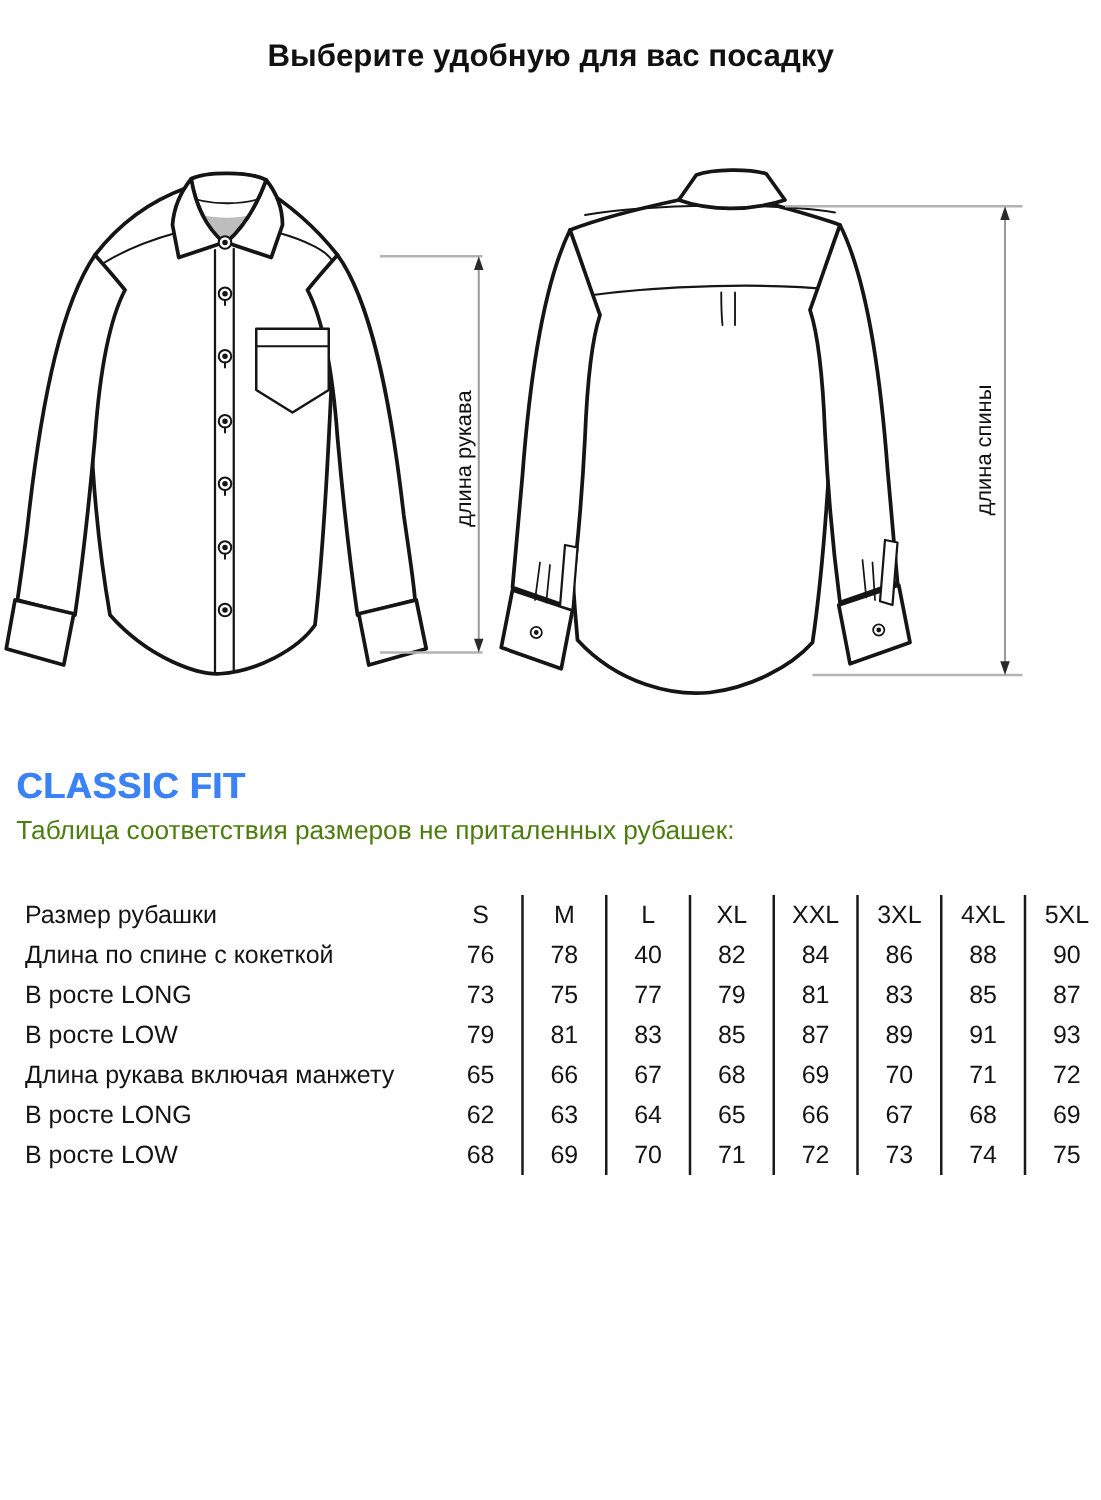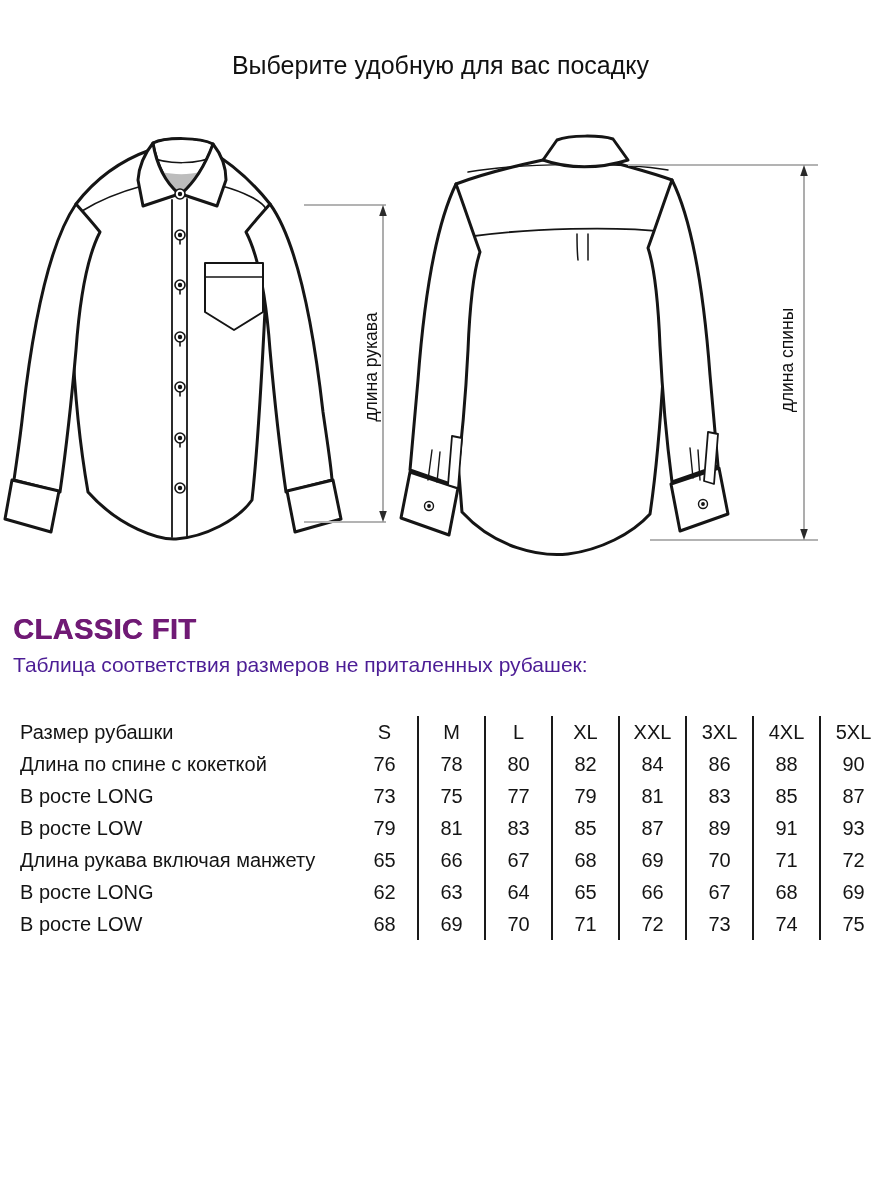--- a/index.html
+++ b/index.html
@@ -1,23 +1,23 @@
 <!DOCTYPE html>
 <html><head>
 <meta charset="utf-8">
 <style>
   html,body{margin:0;padding:0;background:#fff;}
   #page{position:relative;width:881px;height:1200px;background:#fff;overflow:hidden;
         font-family:"Liberation Sans",sans-serif;color:#1a1a1a;}
-  .title{position:absolute;top:50px;left:0;width:881px;text-align:center;
-         font-size:25px;line-height:30px;color:#111;}
+  .title{position:absolute;top:30px;left:0;width:881px;text-align:center;
+         font-size:25px;line-height:30px;color:#111;font-weight:bold;}
   svg.diagram{position:absolute;top:120px;left:0;}
   .heading{position:absolute;left:13px;top:613px;font-size:29px;font-weight:bold;
-           letter-spacing:.4px;color:#701a75;text-shadow:.6px 0 currentColor;}
-  .subtitle{position:absolute;left:13px;top:651px;font-size:21px;line-height:28px;color:#4c1d95;}
+           letter-spacing:.4px;color:#3b82f6;text-shadow:.6px 0 currentColor;}
+  .subtitle{position:absolute;left:13px;top:651px;font-size:21px;line-height:28px;color:#4d7c0f;}
   table.sizes{position:absolute;left:20px;top:716px;width:854px;border-collapse:collapse;
               table-layout:fixed;}
   table.sizes td{height:32px;padding:0;font-size:20px;white-space:nowrap;color:#141414;}
   table.sizes td.lbl{width:332px;text-align:left;}
   table.sizes td.val{width:65px;text-align:center;}
   table.sizes td.sep{border-left:2px solid #1a1a1a;}
 </style>
 </head>
 <body>
 
@@ -173,21 +173,21 @@
           <td class="val sep">XL</td>
           <td class="val sep">XXL</td>
           <td class="val sep">3XL</td>
           <td class="val sep">4XL</td>
           <td class="val sep">5XL</td>
         </tr>
         <tr>
           <td class="lbl">Длина по спине с кокеткой</td>
           <td class="val">76</td>
           <td class="val sep">78</td>
-          <td class="val sep">80</td>
+          <td class="val sep">40</td>
           <td class="val sep">82</td>
           <td class="val sep">84</td>
           <td class="val sep">86</td>
           <td class="val sep">88</td>
           <td class="val sep">90</td>
         </tr>
         <tr>
           <td class="lbl">В росте LONG</td>
           <td class="val">73</td>
           <td class="val sep">75</td>

